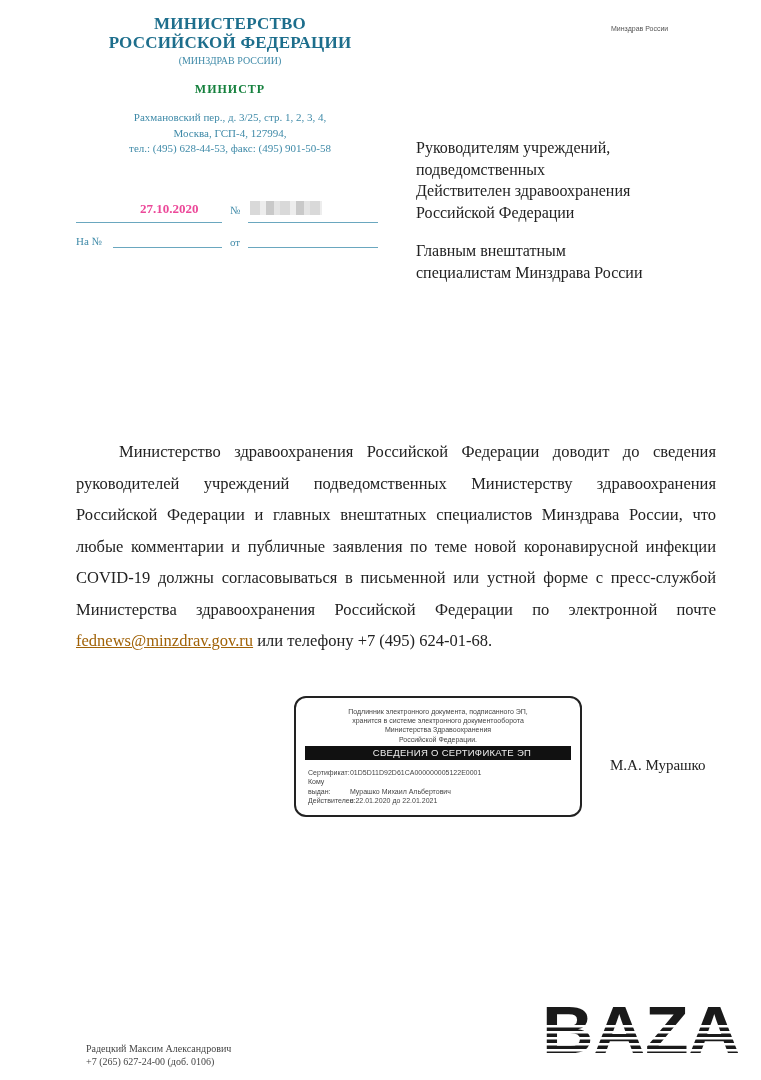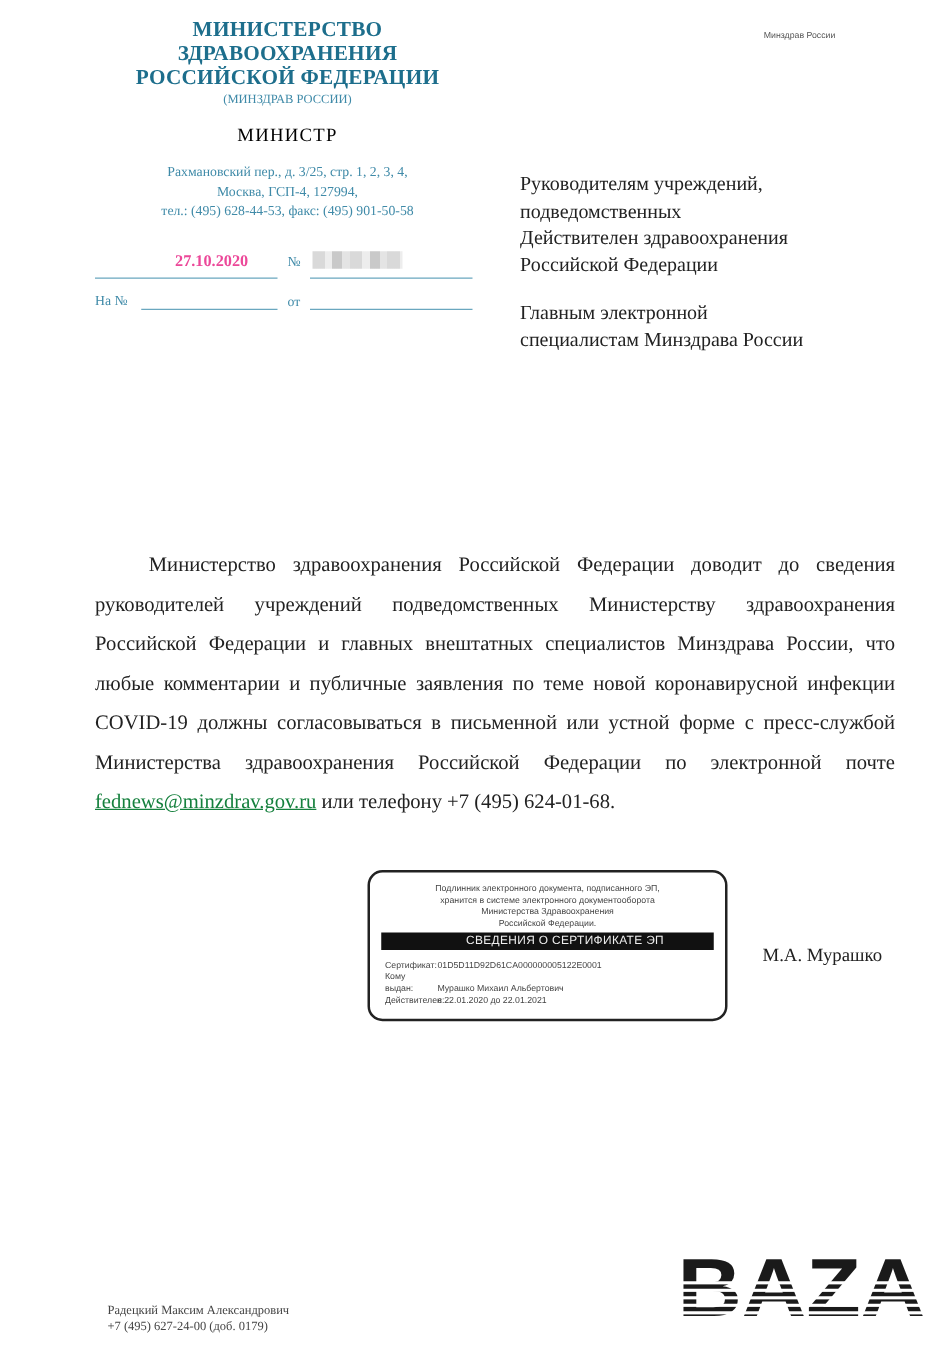--- a/index.html
+++ b/index.html
@@ -6,57 +6,56 @@
     body {
       width: 761px; height: 1080px; background: #ffffff; position: relative; overflow: hidden;
       font-family: "Liberation Serif", "DejaVu Serif", serif; color: #1e1e1e;
     }
     .abs { position: absolute; }
     .hdr {
       left: 75px; width: 310px; text-align: center; color: #1d6e8c;
     }
     .ministry-line { font-weight: bold; font-size: 17px; line-height: 19px; letter-spacing: 0.2px; }
     .ministry-short { font-size: 10px; line-height: 18px; color: #3f8aa8; }
-    .minister { font-weight: normal; font-size: 15px; color: #000000; letter-spacing: 1px; }
+    .minister { font-weight: bold; font-size: 12px; color: #15803d; letter-spacing: 1px; }
     .address { font-size: 11px; line-height: 15.5px; color: #3f8aa8; }
     .date { font-size: 13px; font-weight: bold; color: #ec4899; }
     .label-blue { font-size: 11px; color: #3f8aa8; }
     .uline { border-bottom: 1px solid #6aa7bf; height: 0; }
     .redacted {
       background: repeating-linear-gradient(90deg, #d9d9d9 0 10px, #ededed 10px 16px, #c9c9c9 16px 24px, #e4e4e4 24px 30px);
       height: 14px;
     }
     .top-right { font-family: "Liberation Sans", sans-serif; font-size: 7px; color: #555; }
     .addressee { left: 416px; font-size: 16px; line-height: 21.5px; color: #222; }
     .body-text {
       left: 76px; width: 640px; font-size: 16.5px; line-height: 31.5px; text-align: justify; color: #222;
     }
     .body-text p { margin: 0; text-indent: 43px; text-align-last: left; }
-    .email { color: #15803d; text-decoration: underline; }
+    .email { color: #a16207; text-decoration: underline; }
     .cert {
       left: 294px; top: 696px; width: 288px; height: 121px; border: 2.5px solid #222; border-radius: 12px;
       box-sizing: border-box; font-family: "Liberation Sans", sans-serif; color: #444;
     }
     .cert-notice { text-align: center; font-size: 7px; line-height: 9.2px; margin-top: 9px; }
     .cert-bar {
       margin: 2px 9px 0 9px; background: #111; color: #eee; text-align: center; font-size: 9.5px;
       line-height: 14px; letter-spacing: 0.3px; padding-left: 28px;
     }
     .cert-rows { margin: 8px 0 0 12px; font-size: 7px; line-height: 9.5px; }
     .cert-row span.k { display: inline-block; width: 40px; }
     .signer { left: 610px; top: 757px; font-size: 15px; color: #222; }
     .footer { left: 86px; top: 1042px; font-size: 10px; line-height: 13px; color: #444; }
     .baza { left: 542px; top: 1001px; }
   </style>
 </head>
 <body>
 
 <div class="abs hdr" style="top:14px;">
   <div class="ministry-line">МИНИСТЕРСТВО</div>
-  <div class="ministry-line">ЗДРАВООХРАНЕНИЯ</div>
   <div class="ministry-line">РОССИЙСКОЙ ФЕДЕРАЦИИ</div>
   <div class="ministry-short">(МИНЗДРАВ РОССИИ)</div>
   <div class="minister" style="margin-top:12px;">МИНИСТР</div>
   <div class="address" style="margin-top:13px;">
     <div>Рахмановский пер., д. 3/25, стр. 1, 2, 3, 4,</div>
     <div>Москва, ГСП-4, 127994,</div>
     <div>тел.: (495) 628-44-53, факс: (495) 901-50-58</div>
   </div>
 </div>
 
@@ -73,21 +72,21 @@
 
 <div class="abs top-right" style="left:611px; top:25px;">Минздрав России</div>
 
 <div class="abs addressee" style="top:137px;">
   <div>Руководителям учреждений,</div>
   <div>подведомственных</div>
   <div>Действителен здравоохранения</div>
   <div>Российской Федерации</div>
 </div>
 <div class="abs addressee" style="top:240px;">
-  <div>Главным электронной</div>
+  <div>Главным внештатным</div>
   <div>специалистам Минздрава России</div>
 </div>
 
 <div class="abs body-text" style="top:436px;">
   <p><span>Министерство здравоохранения Российской Федерации доводит до сведения руководителей учреждений подведомственных Министерству здравоохранения Российской Федерации и главных внештатных специалистов Минздрава России, что любые комментарии и публичные заявления по теме новой коронавирусной инфекции COVID-19 должны согласовываться в письменной или устной форме с пресс-службой Министерства здравоохранения Российской Федерации по электронной почте </span><span class="email">fednews@minzdrav.gov.ru</span><span> или телефону +7 (495) 624-01-68.</span></p>
 </div>
 
 <div class="abs cert">
   <div class="cert-notice">
     <div>Подлинник электронного документа, подписанного ЭП,</div>
@@ -100,21 +99,21 @@
     <div class="cert-row"><span class="k">Сертификат:</span> <span>01D5D11D92D61CA000000005122E0001</span></div>
     <div class="cert-row"><span class="k">Кому выдан:</span> <span>Мурашко Михаил Альбертович</span></div>
     <div class="cert-row"><span class="k">Действителен:</span> <span>с 22.01.2020 до 22.01.2021</span></div>
   </div>
 </div>
 
 <div class="abs signer">М.А. Мурашко</div>
 
 <div class="abs footer">
   <div>Радецкий Максим Александрович</div>
-  <div>+7 (495) 627-24-00 (доб. 0179)</div>
+  <div>+7 (265) 627-24-00 (доб. 0106)</div>
 </div>
 
 <div class="abs baza">
   <svg width="200" height="54" viewBox="0 0 200 54">
     <defs>
       <mask id="stripes">
         <rect x="0" y="0" width="200" height="54" fill="white"></rect>
         <rect x="0" y="24" width="200" height="2.5" fill="black"></rect>
         <rect x="0" y="30" width="200" height="2.5" fill="black"></rect>
         <rect x="0" y="36" width="200" height="2.5" fill="black"></rect>

